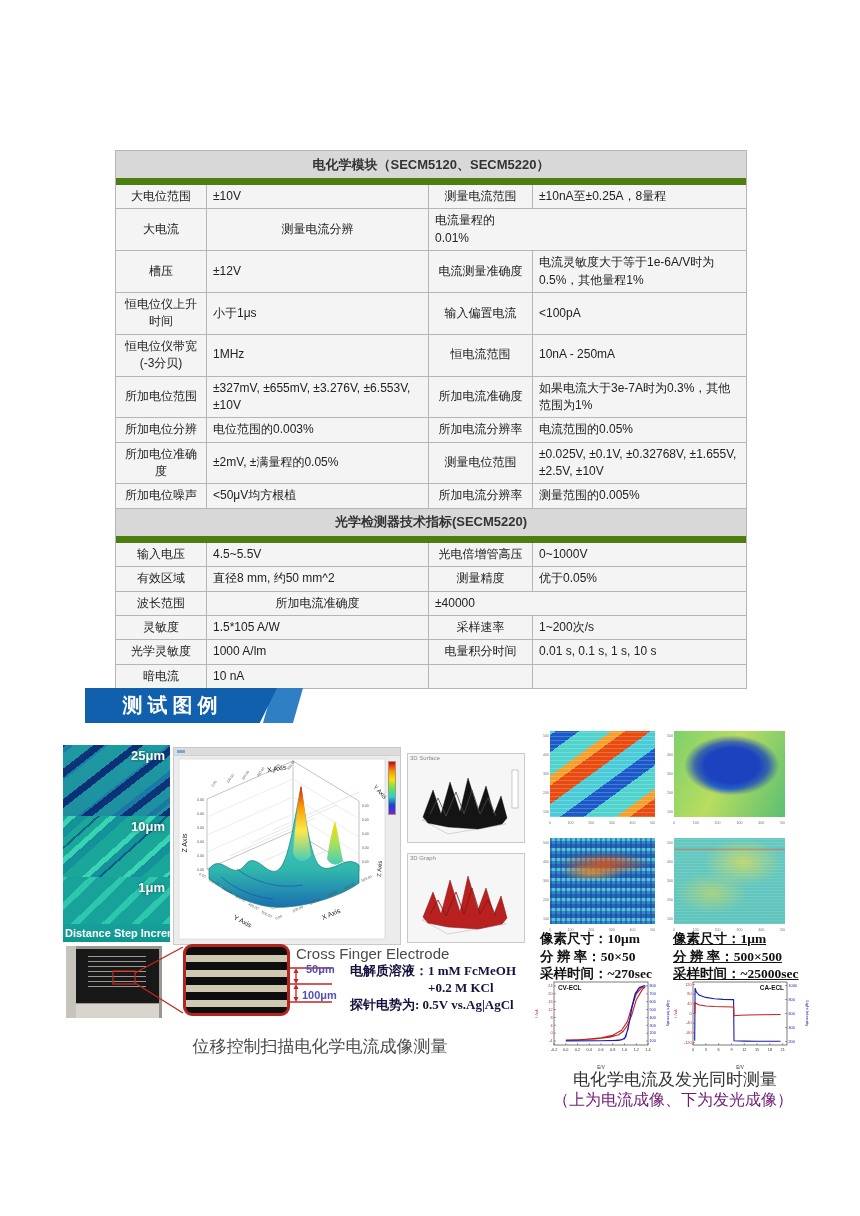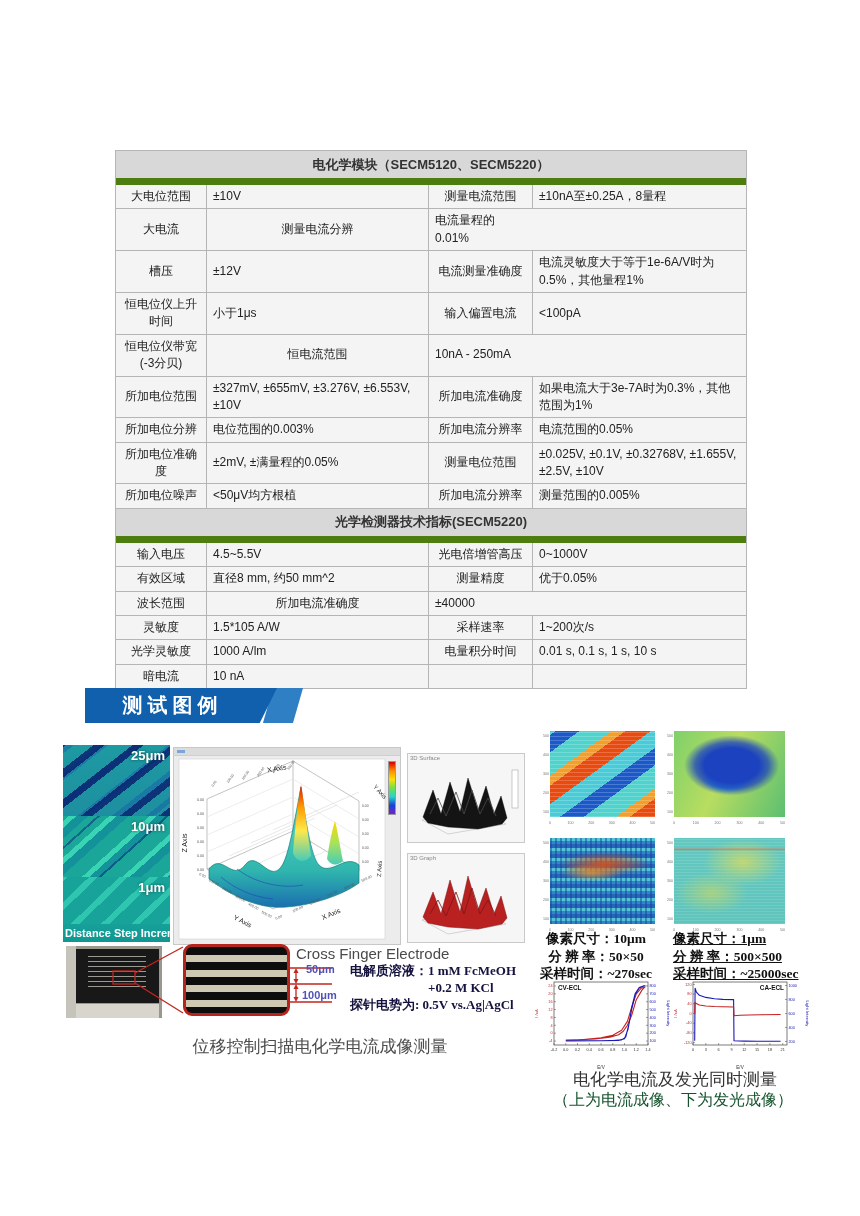--- a/index.html
+++ b/index.html
@@ -94,25 +94,25 @@
   #mapBR .img{background:
      linear-gradient(0deg, rgba(0,0,0,0) 85%, rgba(230,80,40,.45) 87%, rgba(0,0,0,0) 89%),
      radial-gradient(50% 38% at 62% 28%, rgba(222,220,92,.75), rgba(222,220,92,0) 72%),
      radial-gradient(46% 34% at 34% 64%, rgba(202,216,102,.65), rgba(202,216,102,0) 72%),
      repeating-linear-gradient(0deg, rgba(255,255,255,.12) 0 1px, rgba(0,0,0,0) 1px 3px),
      linear-gradient(#62c8c0,#5ec4bc);}
 
   
   .info{position:absolute;font-family:"Liberation Serif",serif;font-weight:bold;font-size:13.5px;
         color:#111;line-height:1.3;white-space:nowrap;}
-  #info-left{left:540px;top:930px;text-align:center;} #info-right{left:673px;top:930px;text-decoration:underline;}
+  #info-left{left:540px;top:930px;} #info-right{left:673px;top:930px;text-decoration:underline;}
   .ecl{position:absolute;width:138px;height:99px;}
   #cv{left:533px;top:973px;} #ca{left:672px;top:973px;}
   #caption-r1{position:absolute;left:540px;top:1068px;width:270px;text-align:center;font-size:17px;color:#333;}
-  #caption-r2{position:absolute;left:528px;top:1090px;width:290px;text-align:center;font-size:16px;color:#14532d;}
+  #caption-r2{position:absolute;left:528px;top:1090px;width:290px;text-align:center;font-size:16px;color:#701a75;}
 </style>
 </head>
 <body>
 
 <div id="page">
 
   <div id="tables">
     <div>
         <div class="t-head">电化学模块（SECM5120、SECM5220）</div>
         <div class="t-row">
@@ -133,20 +133,21 @@
           <div class="td val">电流灵敏度大于等于1e-6A/V时为0.5%，其他量程1%</div>
         </div>
         <div class="t-row">
           <div class="td lab">恒电位仪上升时间</div>
           <div class="td val">小于1μs</div>
           <div class="td lab">输入偏置电流</div>
           <div class="td val">&lt;100pA</div>
         </div>
         <div class="t-row">
           <div class="td lab">恒电位仪带宽(-3分贝)</div>
+          <div class="td val">1MHz</div>
           <div class="td lab">恒电流范围</div>
           <div class="td val">10nA - 250mA</div>
         </div>
         <div class="t-row">
           <div class="td lab">所加电位范围</div>
           <div class="td val">±327mV, ±655mV, ±3.276V, ±6.553V, ±10V</div>
           <div class="td lab">所加电流准确度</div>
           <div class="td val">如果电流大于3e-7A时为0.3%，其他范围为1%</div>
         </div>
         <div class="t-row">

